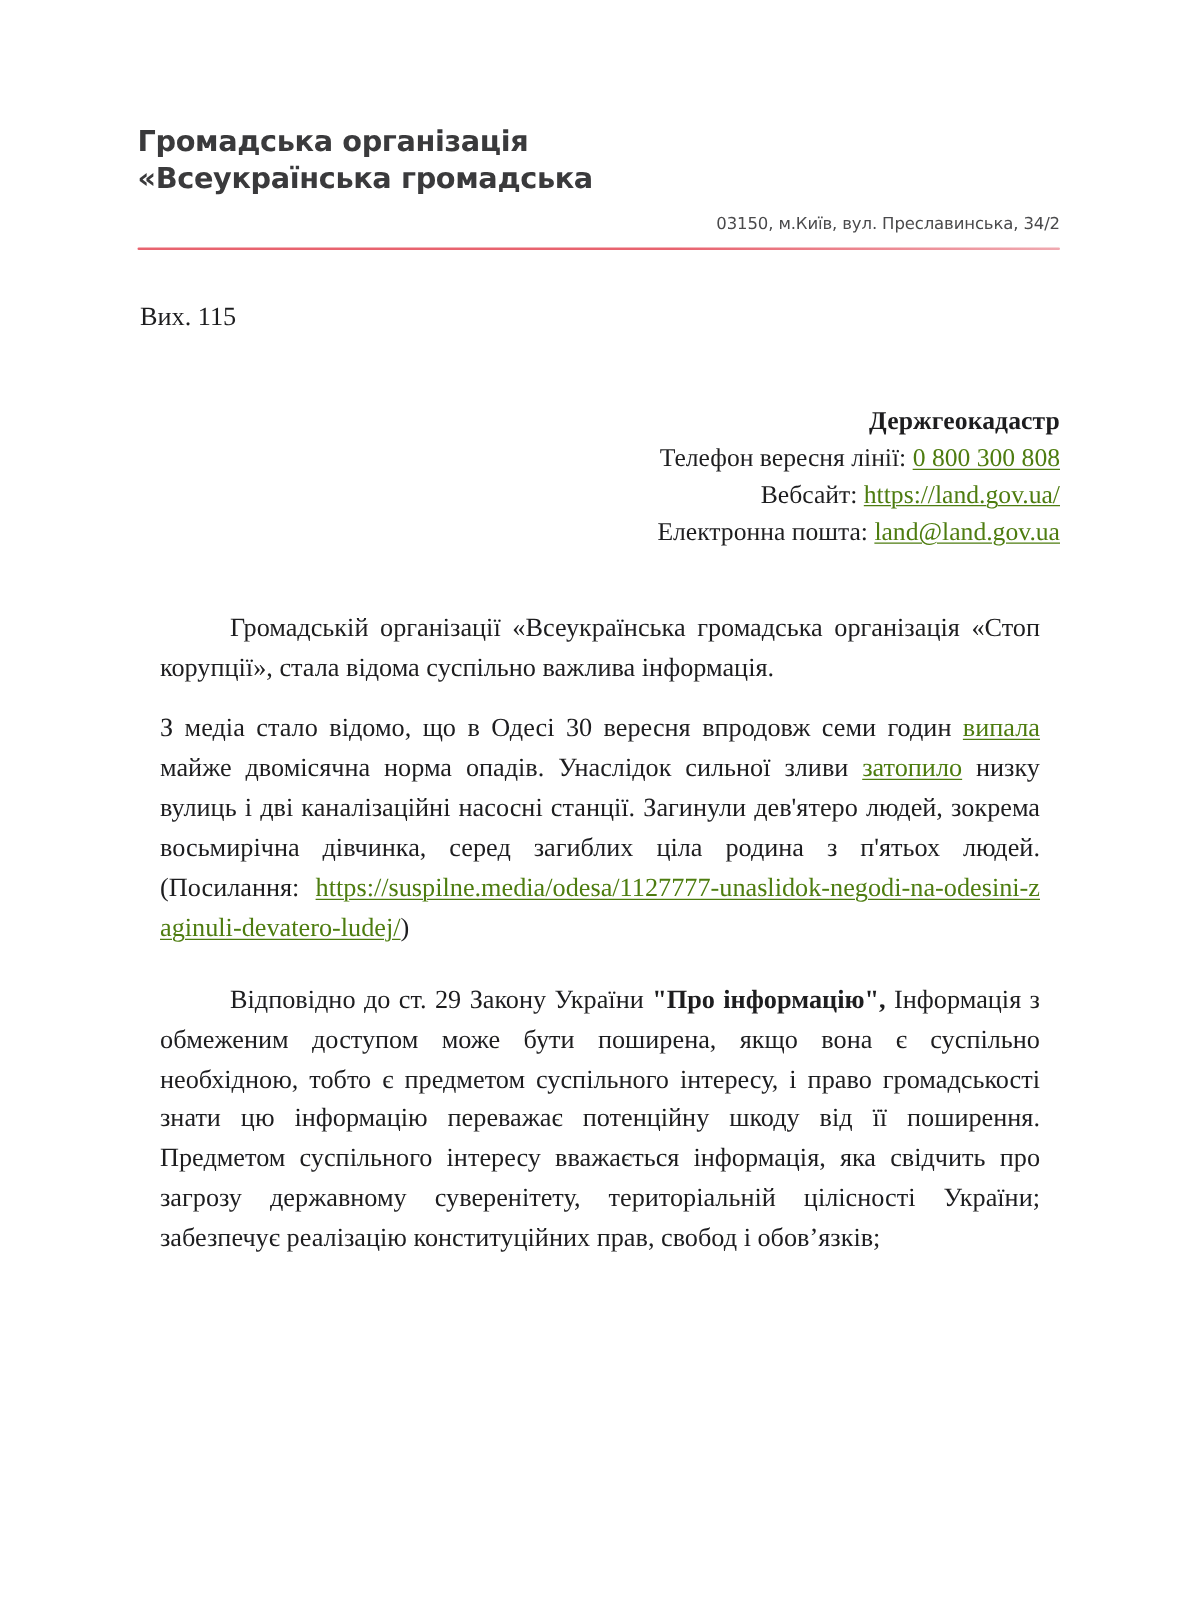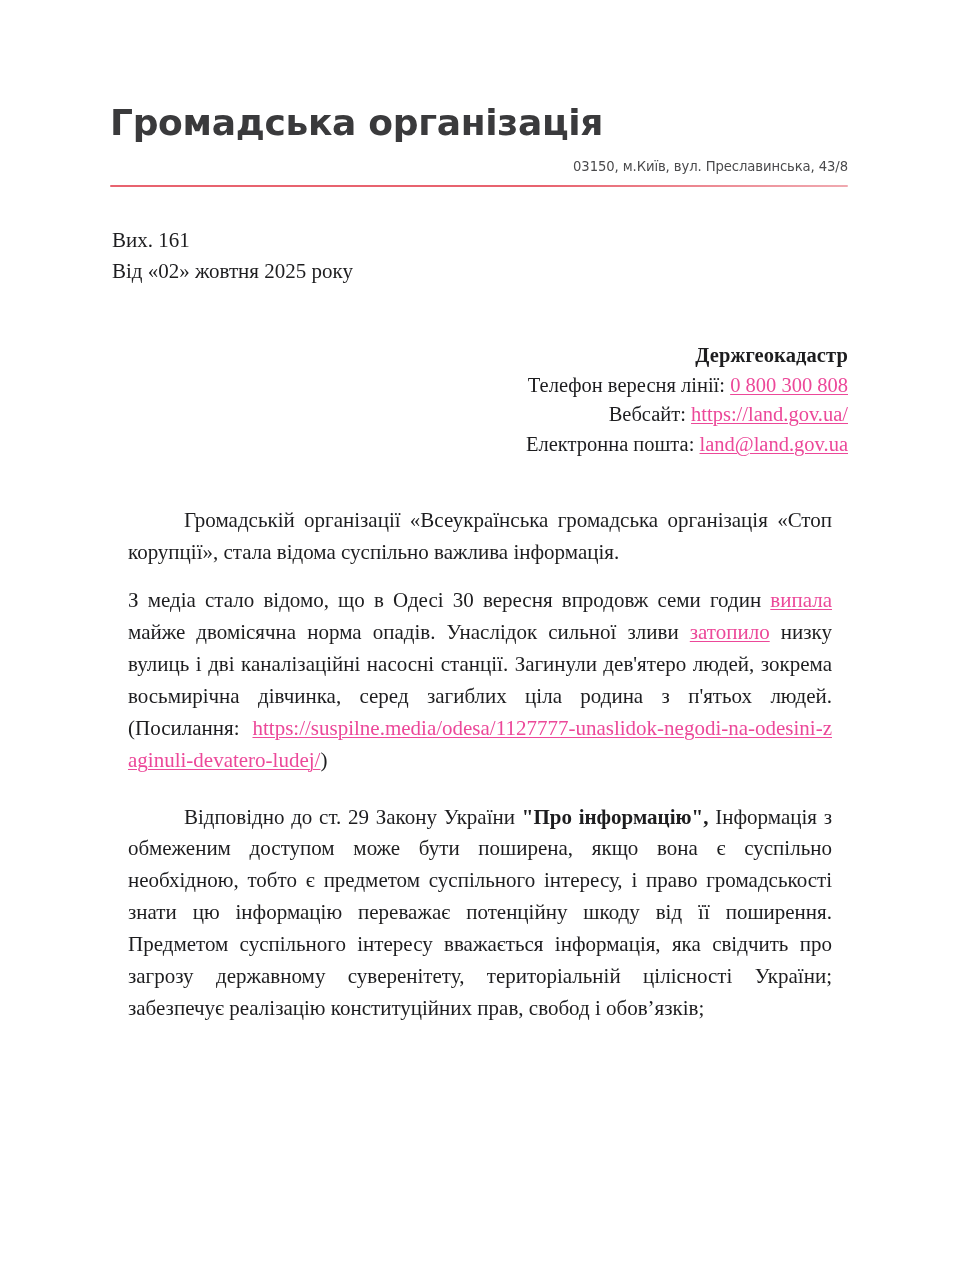--- a/index.html
+++ b/index.html
@@ -57,21 +57,21 @@
 
   .header-text {
     flex: 1 1 auto;
     padding-top: 12px;
     min-width: 0;
   }
 
   .org-title {
     font-family: "DejaVu Sans", sans-serif;
     font-weight: 700;
-    font-size: 36px;
+    font-size: 23px;
     line-height: 1.26;
     color: #3a3a3c;
     letter-spacing: -0.3px;
     margin: 0;
     white-space: nowrap;
   }
 
   .org-address {
     font-family: "DejaVu Sans", sans-serif;
     font-weight: 400;
@@ -121,48 +121,48 @@
 
   .para {
     margin: 16px;
   }
   .para + .para { margin-top: 0; }
   .para.gap { margin-top: 25px; }
 
   .indent { display: inline-block; width: 56px; }
 
   a.link, .link {
-    color: #ec4899;
+    color: #4d7c0f;
     text-decoration-thickness: 1px;
     text-underline-offset: 2px;
     word-break: break-all;
   }
 
   .bold { font-weight: 700; }
 </style>
 </head>
 <body>
 
 <div class="page">
 
   <div class="letterhead">
 
 
     <div class="header-text">
       <div class="org-title">Громадська організація</div>
-      <div class="org-address">03150, м.Київ, вул. Преславинська, 43/8</div>
+      <div class="org-title">«Всеукраїнська громадська</div>
+      <div class="org-address">03150, м.Київ, вул. Преславинська, 34/2</div>
     </div>
 
   </div>
 
   <div class="rule"></div>
 
   <div class="refblock">
-    <div>Вих. 161</div>
-    <div>Від «02» жовтня 2025 року</div>
+    <div>Вих. 115</div>
   </div>
 
   <div class="addressee">
     <div class="addressee-name">Держгеокадастр</div>
     <div><span>Телефон вересня лінії: </span><a class="link" href="#">0 800 300 808</a></div>
     <div><span>Вебсайт: </span><a class="link" href="#">https://land.gov.ua/</a></div>
     <div><span>Електронна пошта: </span><a class="link" href="#">land@land.gov.ua</a></div>
   </div>
 
   <div class="body-copy">

